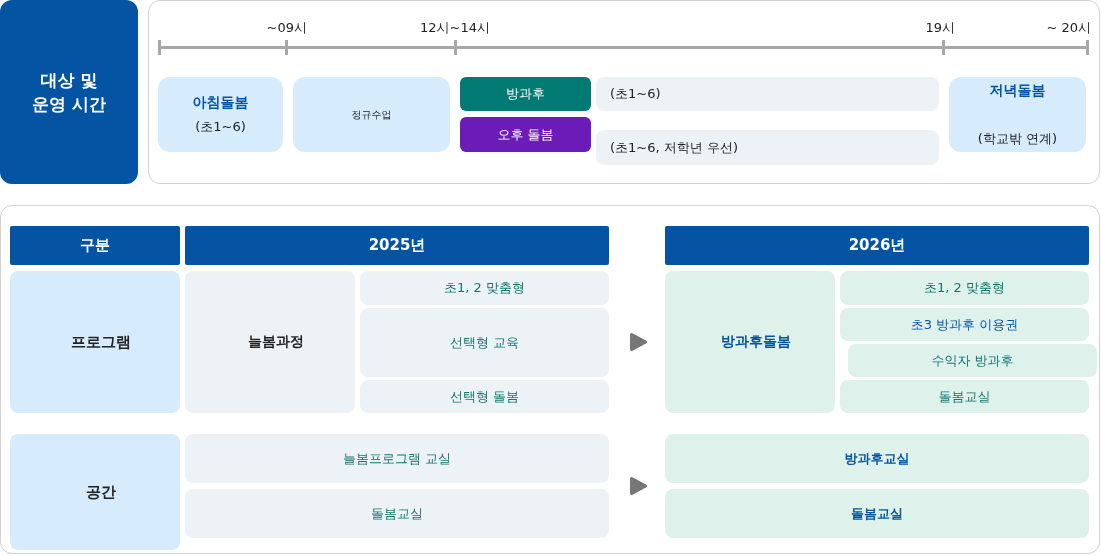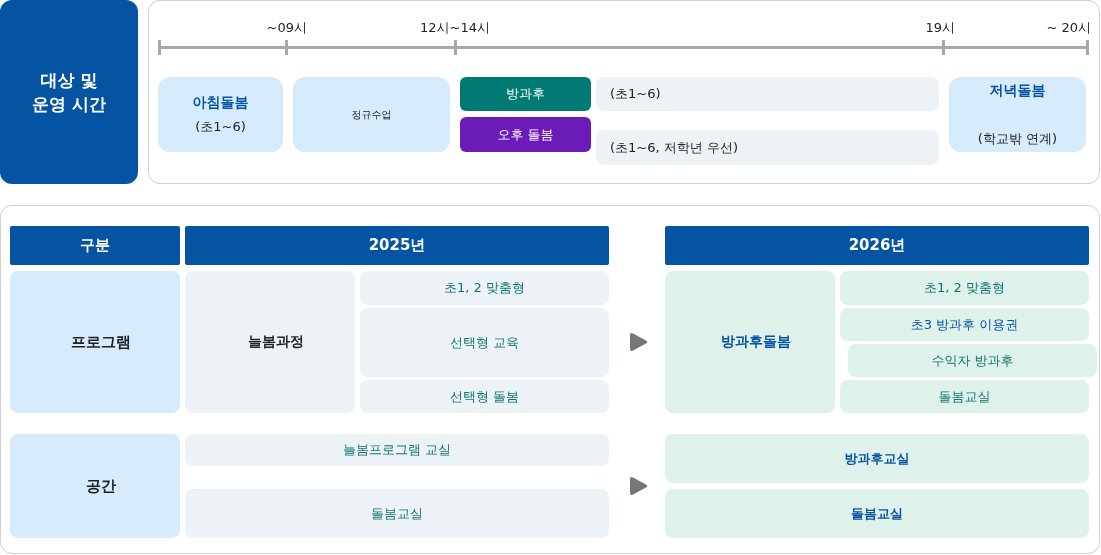--- a/index.html
+++ b/index.html
@@ -125,24 +125,24 @@
 <div class="abs green center cell cell-blue" style="left:840px;top:308px;width:249px;height:33px;">
   <span>초3 방과후 이용권</span>
 </div>
 <div class="abs green center cell" style="left:848px;top:344px;width:249px;height:33px;">
   <span>수익자 방과후</span>
 </div>
 <div class="abs green center cell" style="left:840px;top:380px;width:249px;height:33px;">
   <span>돌봄교실</span>
 </div>
 
-<div class="abs lightblue center cell-big" style="left:10px;top:434px;width:170px;height:104px;border-radius:8px;">
+<div class="abs lightblue center cell-big" style="left:10px;top:434px;width:170px;height:116px;border-radius:8px;">
   <span>공간</span>
 </div>
-<div class="abs gray center cell" style="left:185px;top:434px;width:424px;height:32px;">
+<div class="abs gray center cell" style="left:185px;top:434px;width:424px;height:49px;">
   <span>늘봄프로그램 교실</span>
 </div>
 <div class="abs gray center cell" style="left:185px;top:489px;width:424px;height:49px;">
   <span>돌봄교실</span>
 </div>
 
 <svg class="abs arrow" style="left:627px;top:475px;" viewBox="0 0 22 22">
   <path d="M3 4 Q3 1 6 2.5 L19 9.5 Q21.5 11 19 12.5 L6 19.5 Q3 21 3 18 Z" fill="#777777"></path>
 </svg>
 

